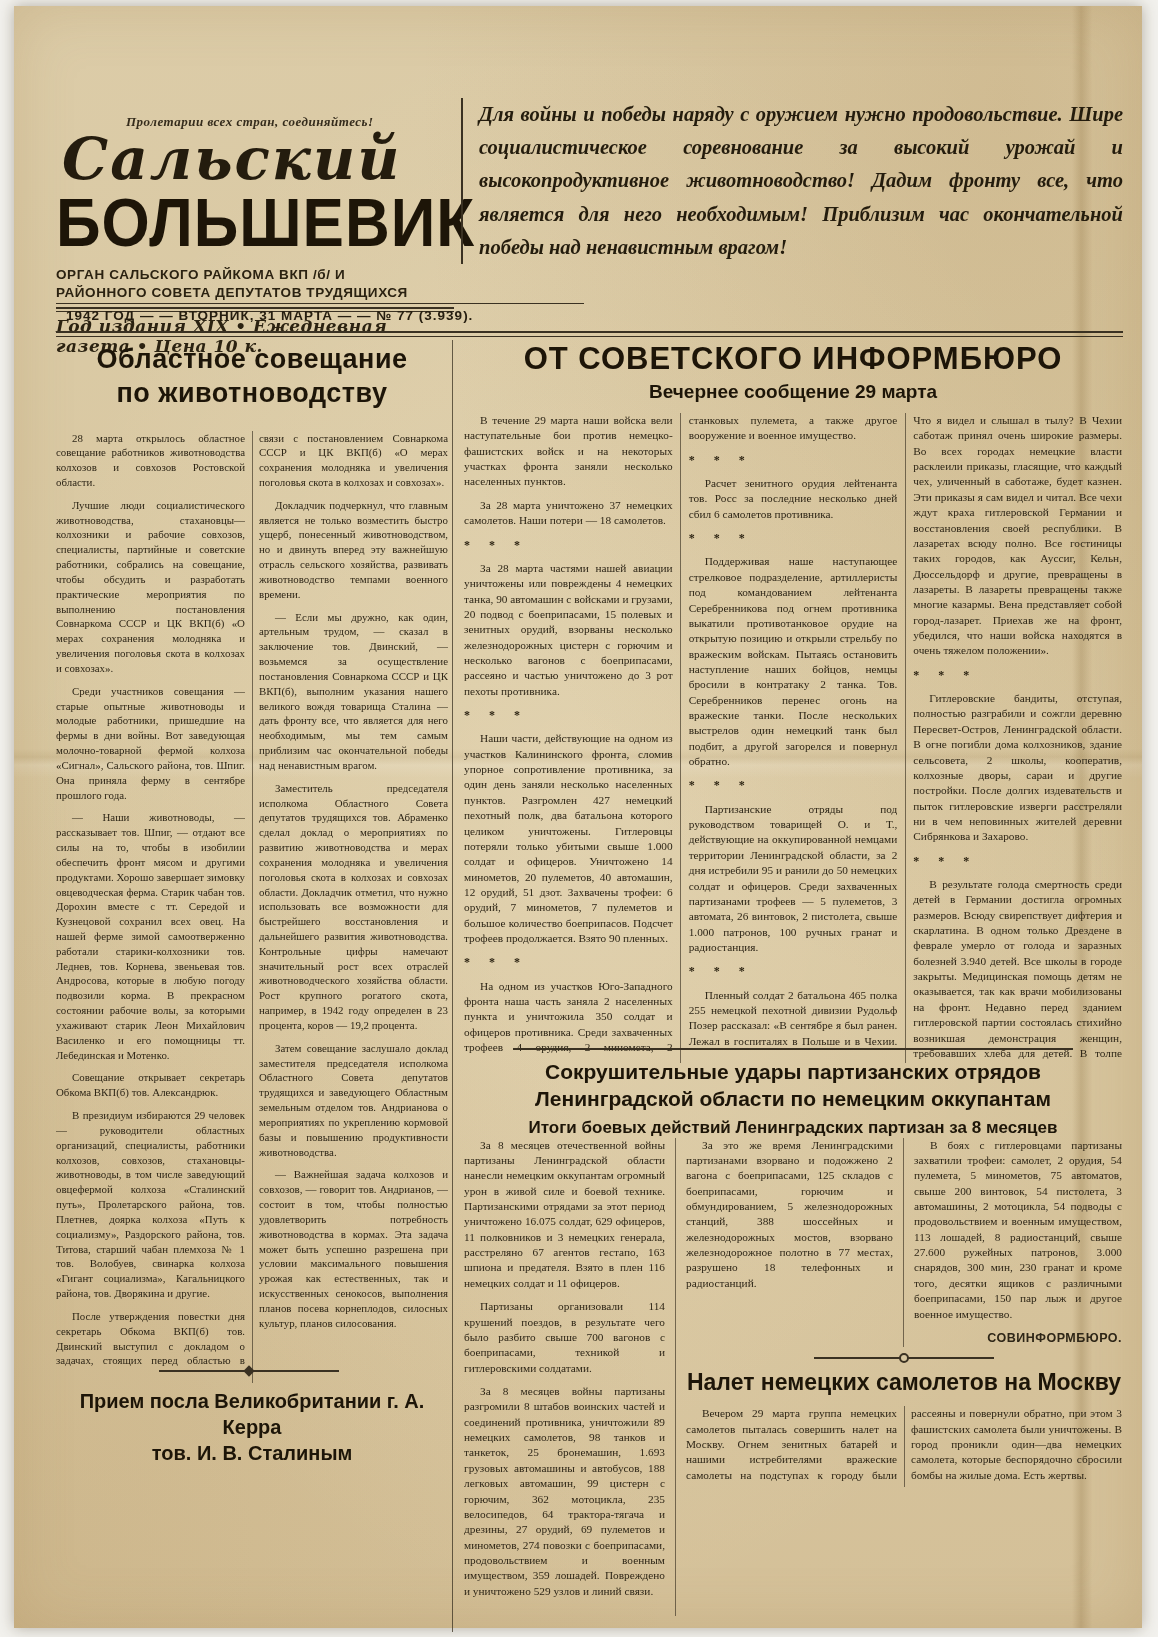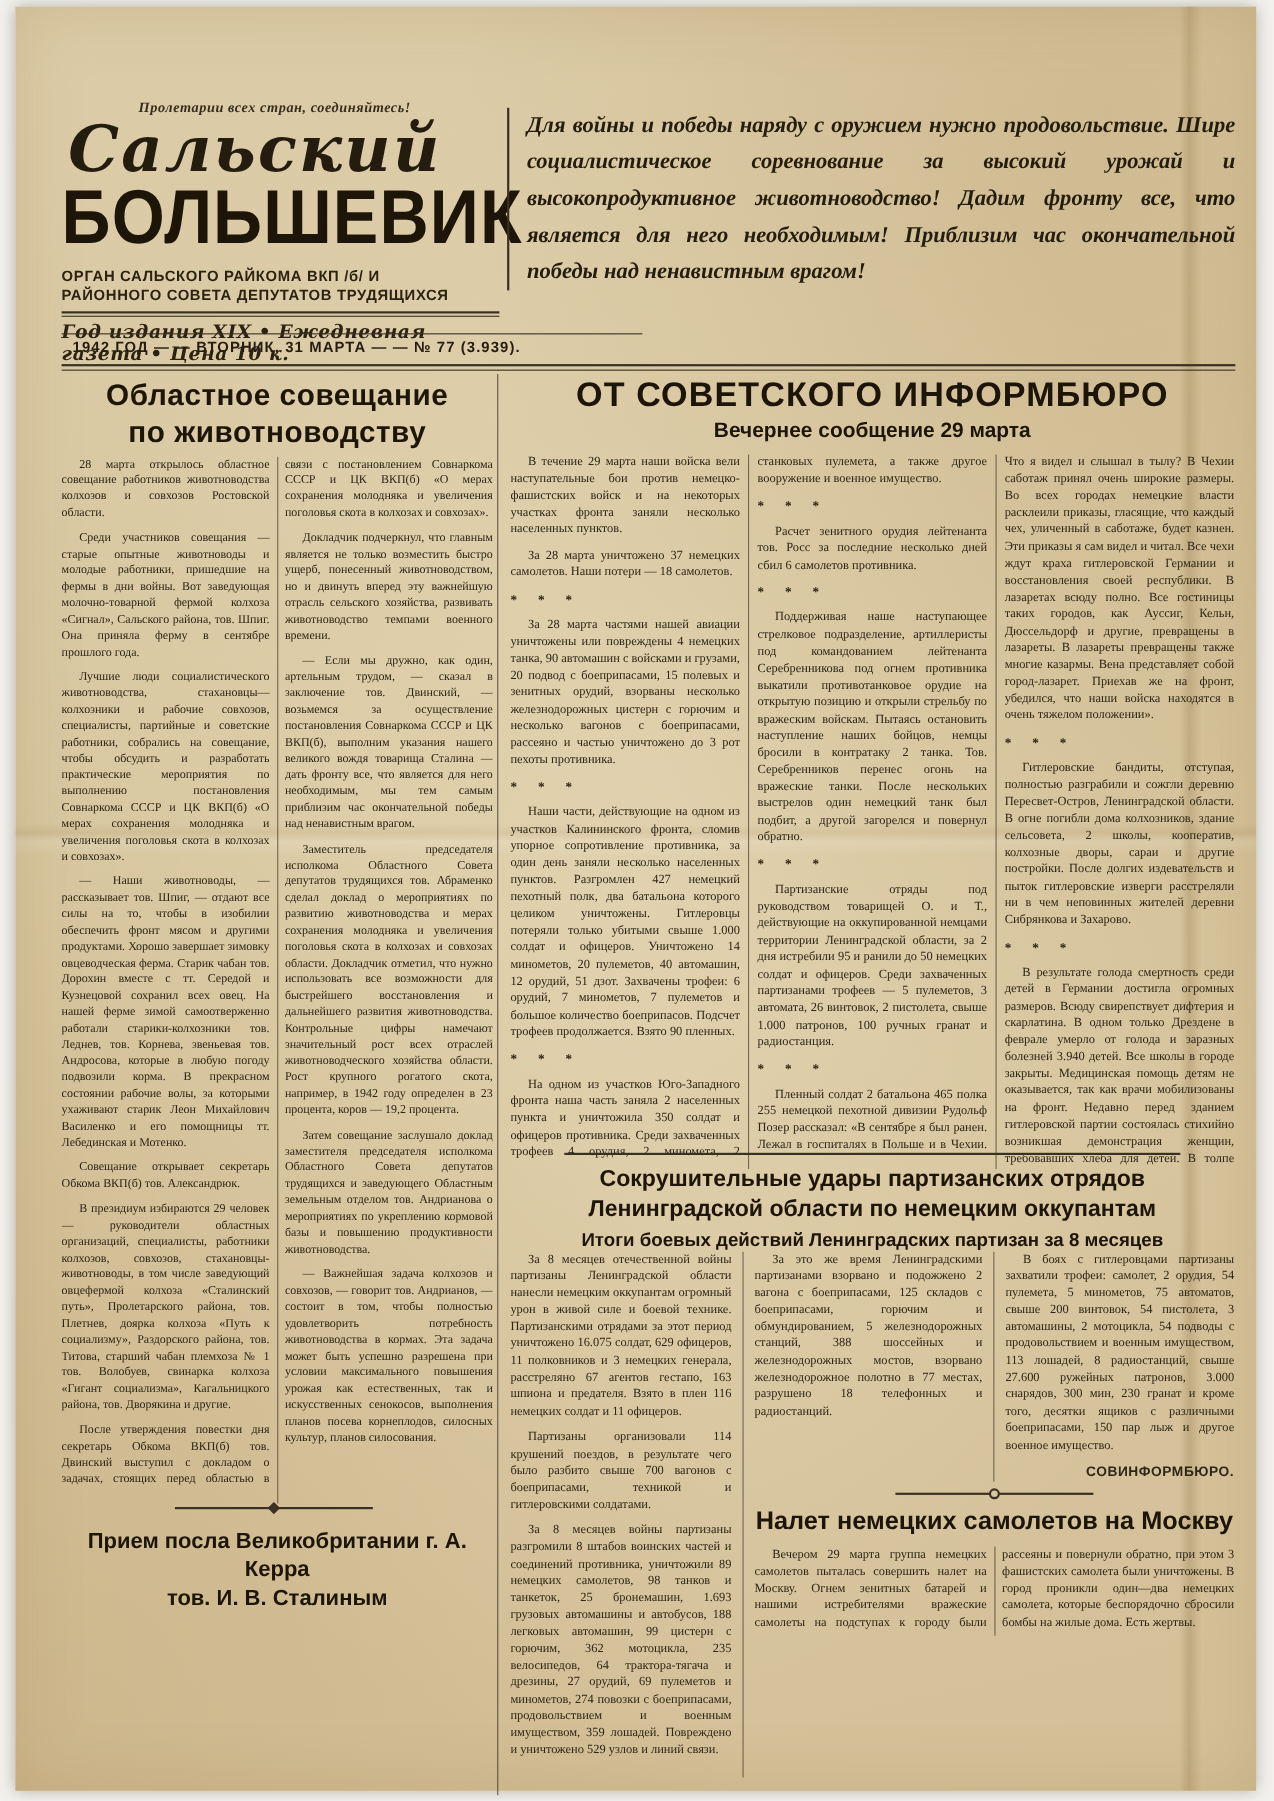--- a/index.html
+++ b/index.html
@@ -19,21 +19,21 @@
       radial-gradient(ellipse at 4% 96%, rgba(160,120,60,.14), transparent 40%),
       radial-gradient(ellipse at 50% 50%, rgba(255,246,224,.25), transparent 70%),
       linear-gradient(90deg, transparent 93.8%, rgba(120,90,40,.22) 94.6%, transparent 95.6%),
       linear-gradient(180deg, rgba(120,90,40,0) 45.8%, rgba(120,90,40,.10) 46.3%, rgba(255,255,255,.14) 46.8%, rgba(120,90,40,0) 47.6%),
       linear-gradient(168deg,#dccca8 0%, #d8c7a0 40%, #d4c098 100%);
     box-shadow: 0 0 14px rgba(60,45,20,.35), inset 0 0 60px rgba(150,115,60,.22);
   }
 
   
   .mast-left { position:absolute; left:42px; top:84px; width:398px; }
-  .motto { font-style:italic; font-weight:bold; font-size:13px; letter-spacing:.5px; margin-left:70px; color:#352c1c; }
+  .motto { font-style:italic; font-weight:bold; font-size:13px; letter-spacing:.5px; margin-left:70px; color:#352c1c;margin-top:24px; }
   .title-script { font-family:"DejaVu Serif", serif; font-style:italic; font-weight:bold; font-size:58px; line-height:1.02; letter-spacing:2px; color:#241c0e; margin-left:6px; }
   .title-block { font-family:"Liberation Sans", sans-serif; font-weight:bold; font-size:62px; line-height:.98; letter-spacing:1px; color:#1d1508; transform:scaleY(1.12); transform-origin:left top; white-space:nowrap; }
   .organ { margin-top:16px; font-family:"Liberation Sans", sans-serif; font-weight:bold; font-size:13.5px; letter-spacing:.6px; color:#2b2211; line-height:1.35; }
   .mast-rule { margin-top:5px; height:5px; border-top:2px solid #3a3122; border-bottom:1px solid #3a3122; }
   .edition { margin-top:4px; font-family:"DejaVu Serif", serif; font-style:italic; font-weight:bold; font-size:17px; color:#2b2211; letter-spacing:.5px; }
   .mast-right { position:absolute; left:447px; top:92px; width:662px; padding-left:16px; border-left:2px solid #3a3122; }
   .front-slogan { font-family:"Liberation Serif", serif; font-style:italic; font-weight:bold; font-size:20.5px; line-height:1.62; text-align:justify; color:#241c0d; }
 
   .dateline { position:absolute; left:42px; top:297px; width:528px; border-top:1px solid #3a3122; padding:4px 6px 3px 10px; font-family:"Liberation Sans", sans-serif; font-weight:bold; font-size:13.5px; letter-spacing:1px; color:#251d0f; }
   .full-rule { position:absolute; left:42px; top:325px; width:1067px; height:6px; border-top:2px solid #3a3122; border-bottom:1px solid #3a3122; }
@@ -43,21 +43,21 @@
   .headline { font-family:"Liberation Sans", sans-serif; color:#1d1508; text-align:center; }
   .body-text p { text-align:justify; text-indent:16px; margin-bottom:8px; }
   .stars { text-align:center; font-weight:bold; letter-spacing:8px; font-size:12px; margin:2px 0 6px; text-indent:0 !important; color:#2b2211; }
   .ornament { position:relative; width:180px; margin:0 auto; border-top:2px solid #3a3122; }
   .ornament .diamond { position:absolute; left:50%; top:-5px; width:8px; height:8px; margin-left:-4px; background:#3a3122; transform:rotate(45deg); }
   .ornament .circle { position:absolute; left:50%; top:-6px; width:10px; height:10px; margin-left:-5px; border:2px solid #3a3122; border-radius:50%; background:#d8c7a0; }
 
   
   .art-oblast { position:absolute; left:42px; top:337px; width:392px; }
   .oblast-title { font-size:27px; font-weight:bold; line-height:1.25; letter-spacing:.5px; }
-  .oblast-body { margin-top:4px; height:952px; overflow:hidden; column-count:2; column-gap:14px; column-fill:auto; column-rule:1px solid rgba(58,49,34,.65); font-size:10.9px; line-height:1.36; }
+  .oblast-body { margin-top:20px; height:952px; overflow:hidden; column-count:2; column-gap:14px; column-fill:auto; column-rule:1px solid rgba(58,49,34,.65); font-size:10.9px; line-height:1.36; }
 
   
   .sect-informburo { position:absolute; left:450px; top:335px; width:658px; }
   .inf-title { font-size:31px; font-weight:bold; letter-spacing:1px; }
   .inf-subtitle { font-size:19px; font-weight:bold; margin-top:4px; }
   .inf-body { margin-top:10px; height:650px; overflow:hidden; column-count:3; column-gap:16px; column-fill:auto; column-rule:1px solid rgba(58,49,34,.65); font-size:11.3px; line-height:1.36; }
 
   
   .sect-partisan { position:absolute; left:450px; top:1042px; width:658px; }
   .sect-rule { width:560px; margin:0 auto 8px; border-top:2px solid #3a3122; }
@@ -106,22 +106,22 @@
     <div class="full-rule"></div>
     <div class="v-main"></div>
 
     <div class="art-oblast">
       <div class="headline oblast-title">
         <div>Областное совещание</div>
         <div>по животноводству</div>
       </div>
       <div class="oblast-body body-text">
         <p>28 марта открылось областное совещание работников животноводства колхозов и совхозов Ростовской области.</p>
+        <p>Лучшие люди социалистического животноводства, стахановцы—колхозники и рабочие совхозов, специалисты, партийные и советские работники, собрались на совещание, чтобы обсудить и разработать практические мероприятия по выполнению постановления Совнаркома СССР и ЦК ВКП(б) «О мерах сохранения молодняка и увеличения поголовья скота в колхозах и совхозах».</p>
         <p>Среди участников совещания — старые опытные животноводы и молодые работники, пришедшие на фермы в дни войны. Вот заведующая молочно-товарной фермой колхоза «Сигнал», Сальского района, тов. Шпиг. Она приняла ферму в сентябре прошлого года.</p>
-        <p>Лучшие люди социалистического животноводства, стахановцы—колхозники и рабочие совхозов, специалисты, партийные и советские работники, собрались на совещание, чтобы обсудить и разработать практические мероприятия по выполнению постановления Совнаркома СССР и ЦК ВКП(б) «О мерах сохранения молодняка и увеличения поголовья скота в колхозах и совхозах».</p>
         <p>— Наши животноводы, — рассказывает тов. Шпиг, — отдают все силы на то, чтобы в изобилии обеспечить фронт мясом и другими продуктами. Хорошо завершает зимовку овцеводческая ферма. Старик чабан тов. Дорохин вместе с тт. Середой и Кузнецовой сохранил всех овец. На нашей ферме зимой самоотверженно работали старики-колхозники тов. Леднев, тов. Корнева, звеньевая тов. Андросова, которые в любую погоду подвозили корма. В прекрасном состоянии рабочие волы, за которыми ухаживают старик Леон Михайлович Василенко и его помощницы тт. Лебединская и Мотенко.</p>
         <p>Совещание открывает секретарь Обкома ВКП(б) тов. Александрюк.</p>
         <p>В президиум избираются 29 человек — руководители областных организаций, специалисты, работники колхозов, совхозов, стахановцы-животноводы, в том числе заведующий овцефермой колхоза «Сталинский путь», Пролетарского района, тов. Плетнев, доярка колхоза «Путь к социализму», Раздорского района, тов. Титова, старший чабан племхоза № 1 тов. Волобуев, свинарка колхоза «Гигант социализма», Кагальницкого района, тов. Дворякина и другие.</p>
         <p>После утверждения повестки дня секретарь Обкома ВКП(б) тов. Двинский выступил с докладом о задачах, стоящих перед областью в связи с постановлением Совнаркома СССР и ЦК ВКП(б) «О мерах сохранения молодняка и увеличения поголовья скота в колхозах и совхозах».</p>
         <p>Докладчик подчеркнул, что главным является не только возместить быстро ущерб, понесенный животноводством, но и двинуть вперед эту важнейшую отрасль сельского хозяйства, развивать животноводство темпами военного времени.</p>
         <p>— Если мы дружно, как один, артельным трудом, — сказал в заключение тов. Двинский, — возьмемся за осуществление постановления Совнаркома СССР и ЦК ВКП(б), выполним указания нашего великого вождя товарища Сталина — дать фронту все, что является для него необходимым, мы тем самым приблизим час окончательной победы над ненавистным врагом.</p>
         <p>Заместитель председателя исполкома Областного Совета депутатов трудящихся тов. Абраменко сделал доклад о мероприятиях по развитию животноводства и мерах сохранения молодняка и увеличения поголовья скота в колхозах и совхозах области. Докладчик отметил, что нужно использовать все возможности для быстрейшего восстановления и дальнейшего развития животноводства. Контрольные цифры намечают значительный рост всех отраслей животноводческого хозяйства области. Рост крупного рогатого скота, например, в 1942 году определен в 23 процента, коров — 19,2 процента.</p>
         <p>Затем совещание заслушало доклад заместителя председателя исполкома Областного Совета депутатов трудящихся и заведующего Областным земельным отделом тов. Андрианова о мероприятиях по укреплению кормовой базы и повышению продуктивности животноводства.</p>
         <p>— Важнейшая задача колхозов и совхозов, — говорит тов. Андрианов, — состоит в том, чтобы полностью удовлетворить потребность животноводства в кормах. Эта задача может быть успешно разрешена при условии максимального повышения урожая как естественных, так и искусственных сенокосов, выполнения планов посева корнеплодов, силосных культур, планов силосования.</p>
 

